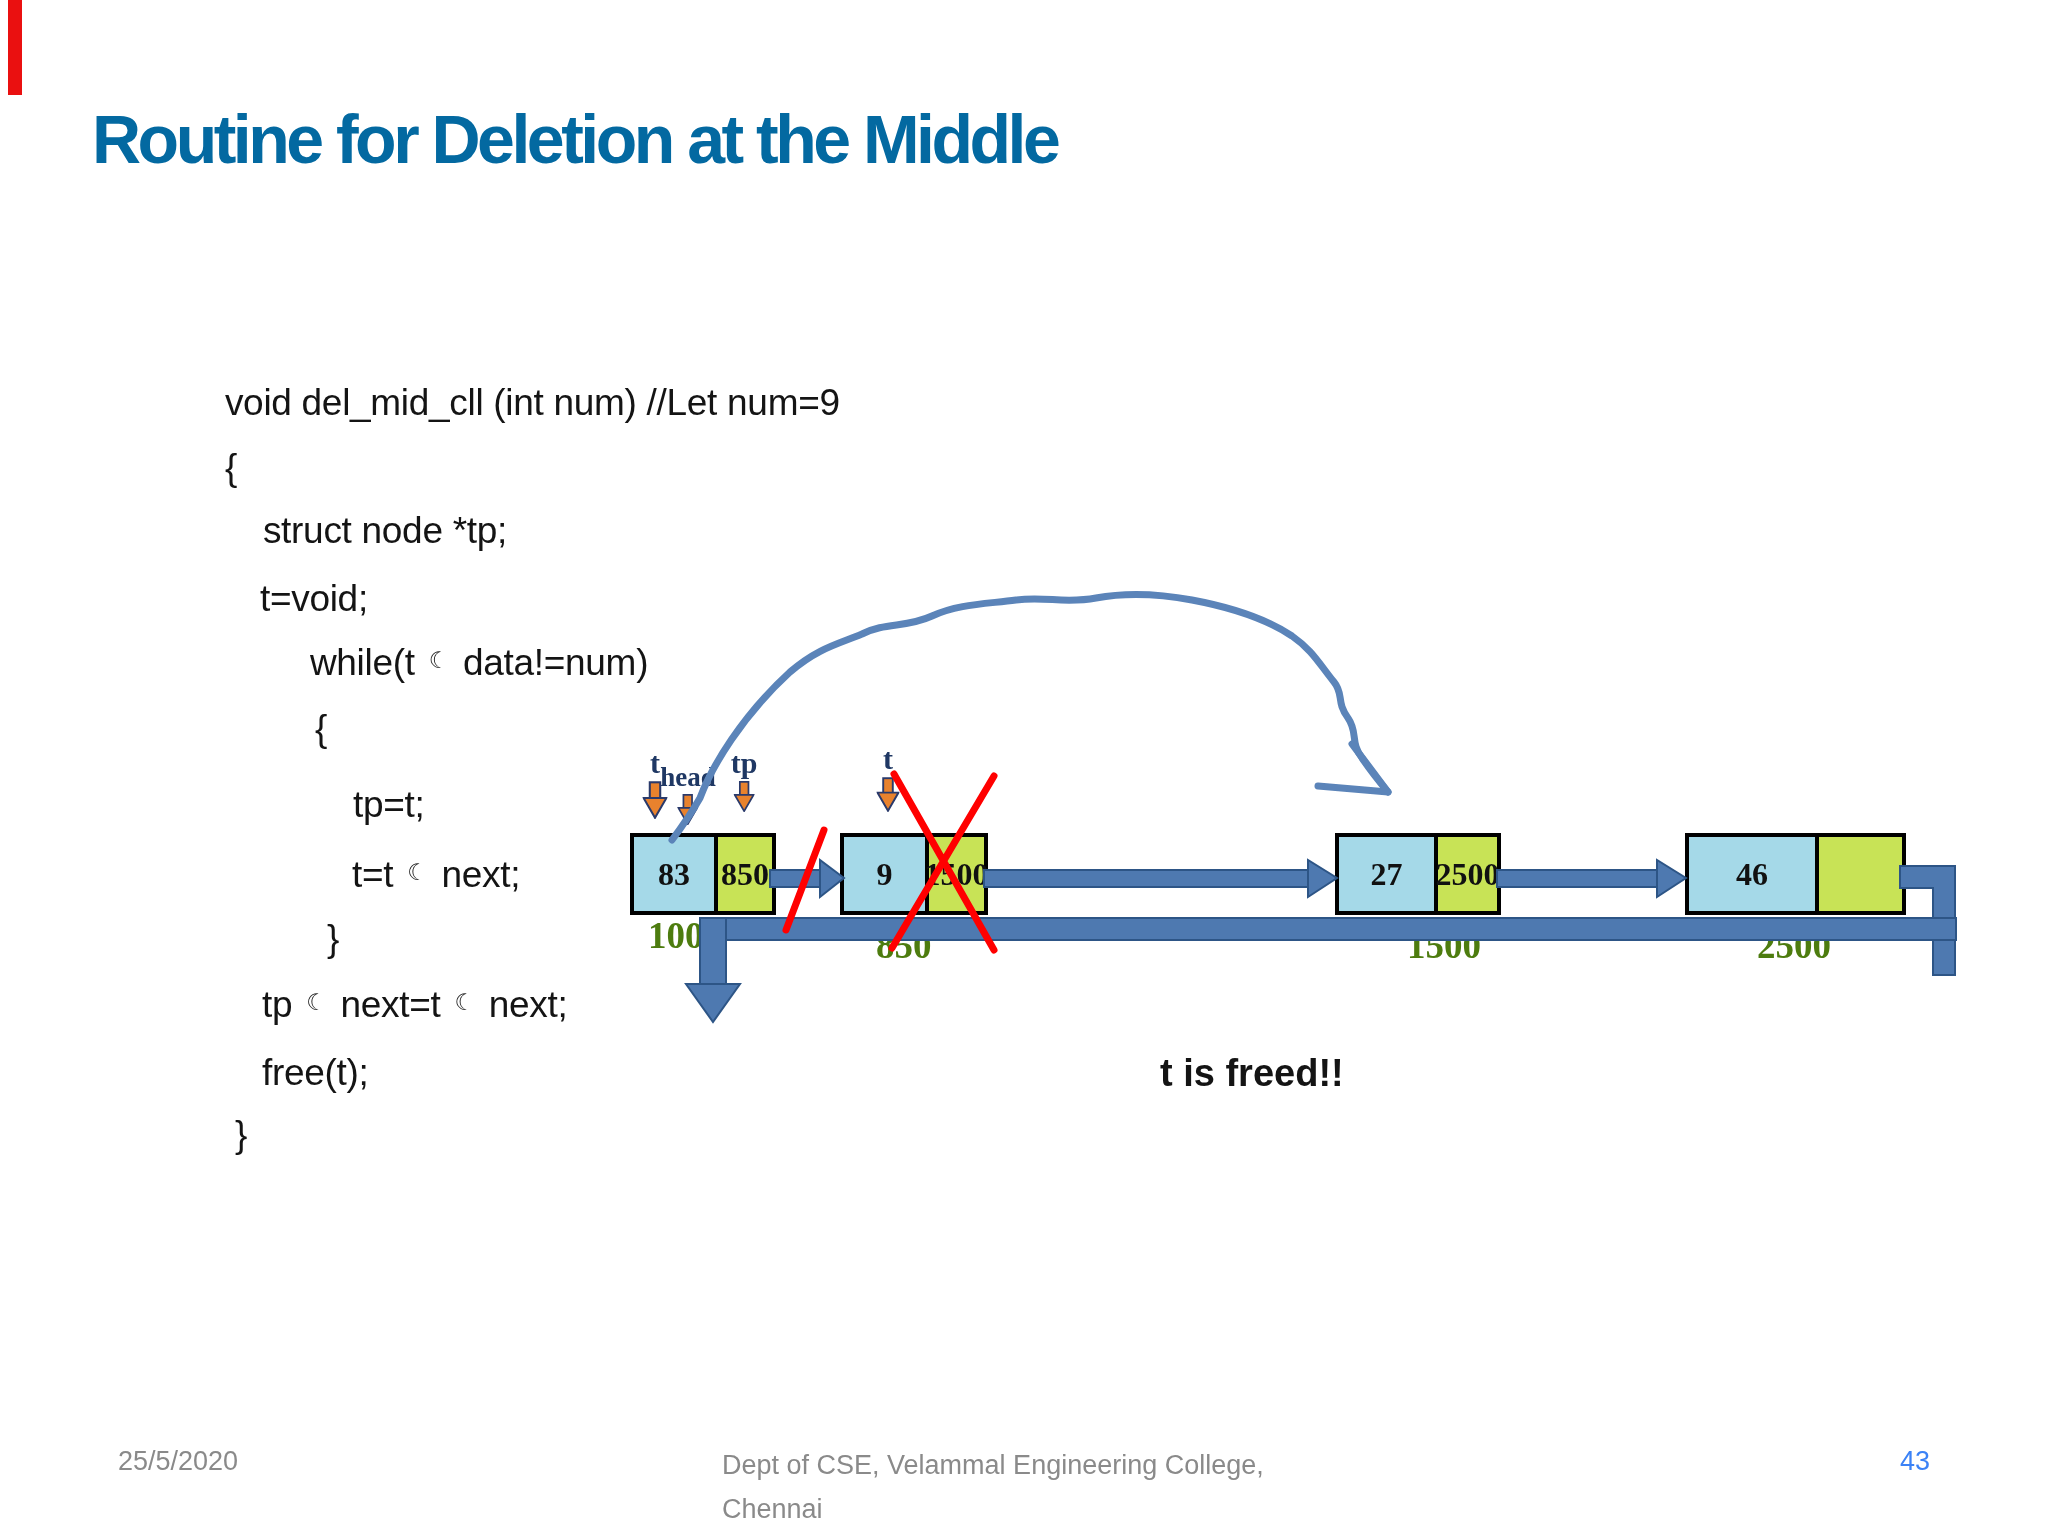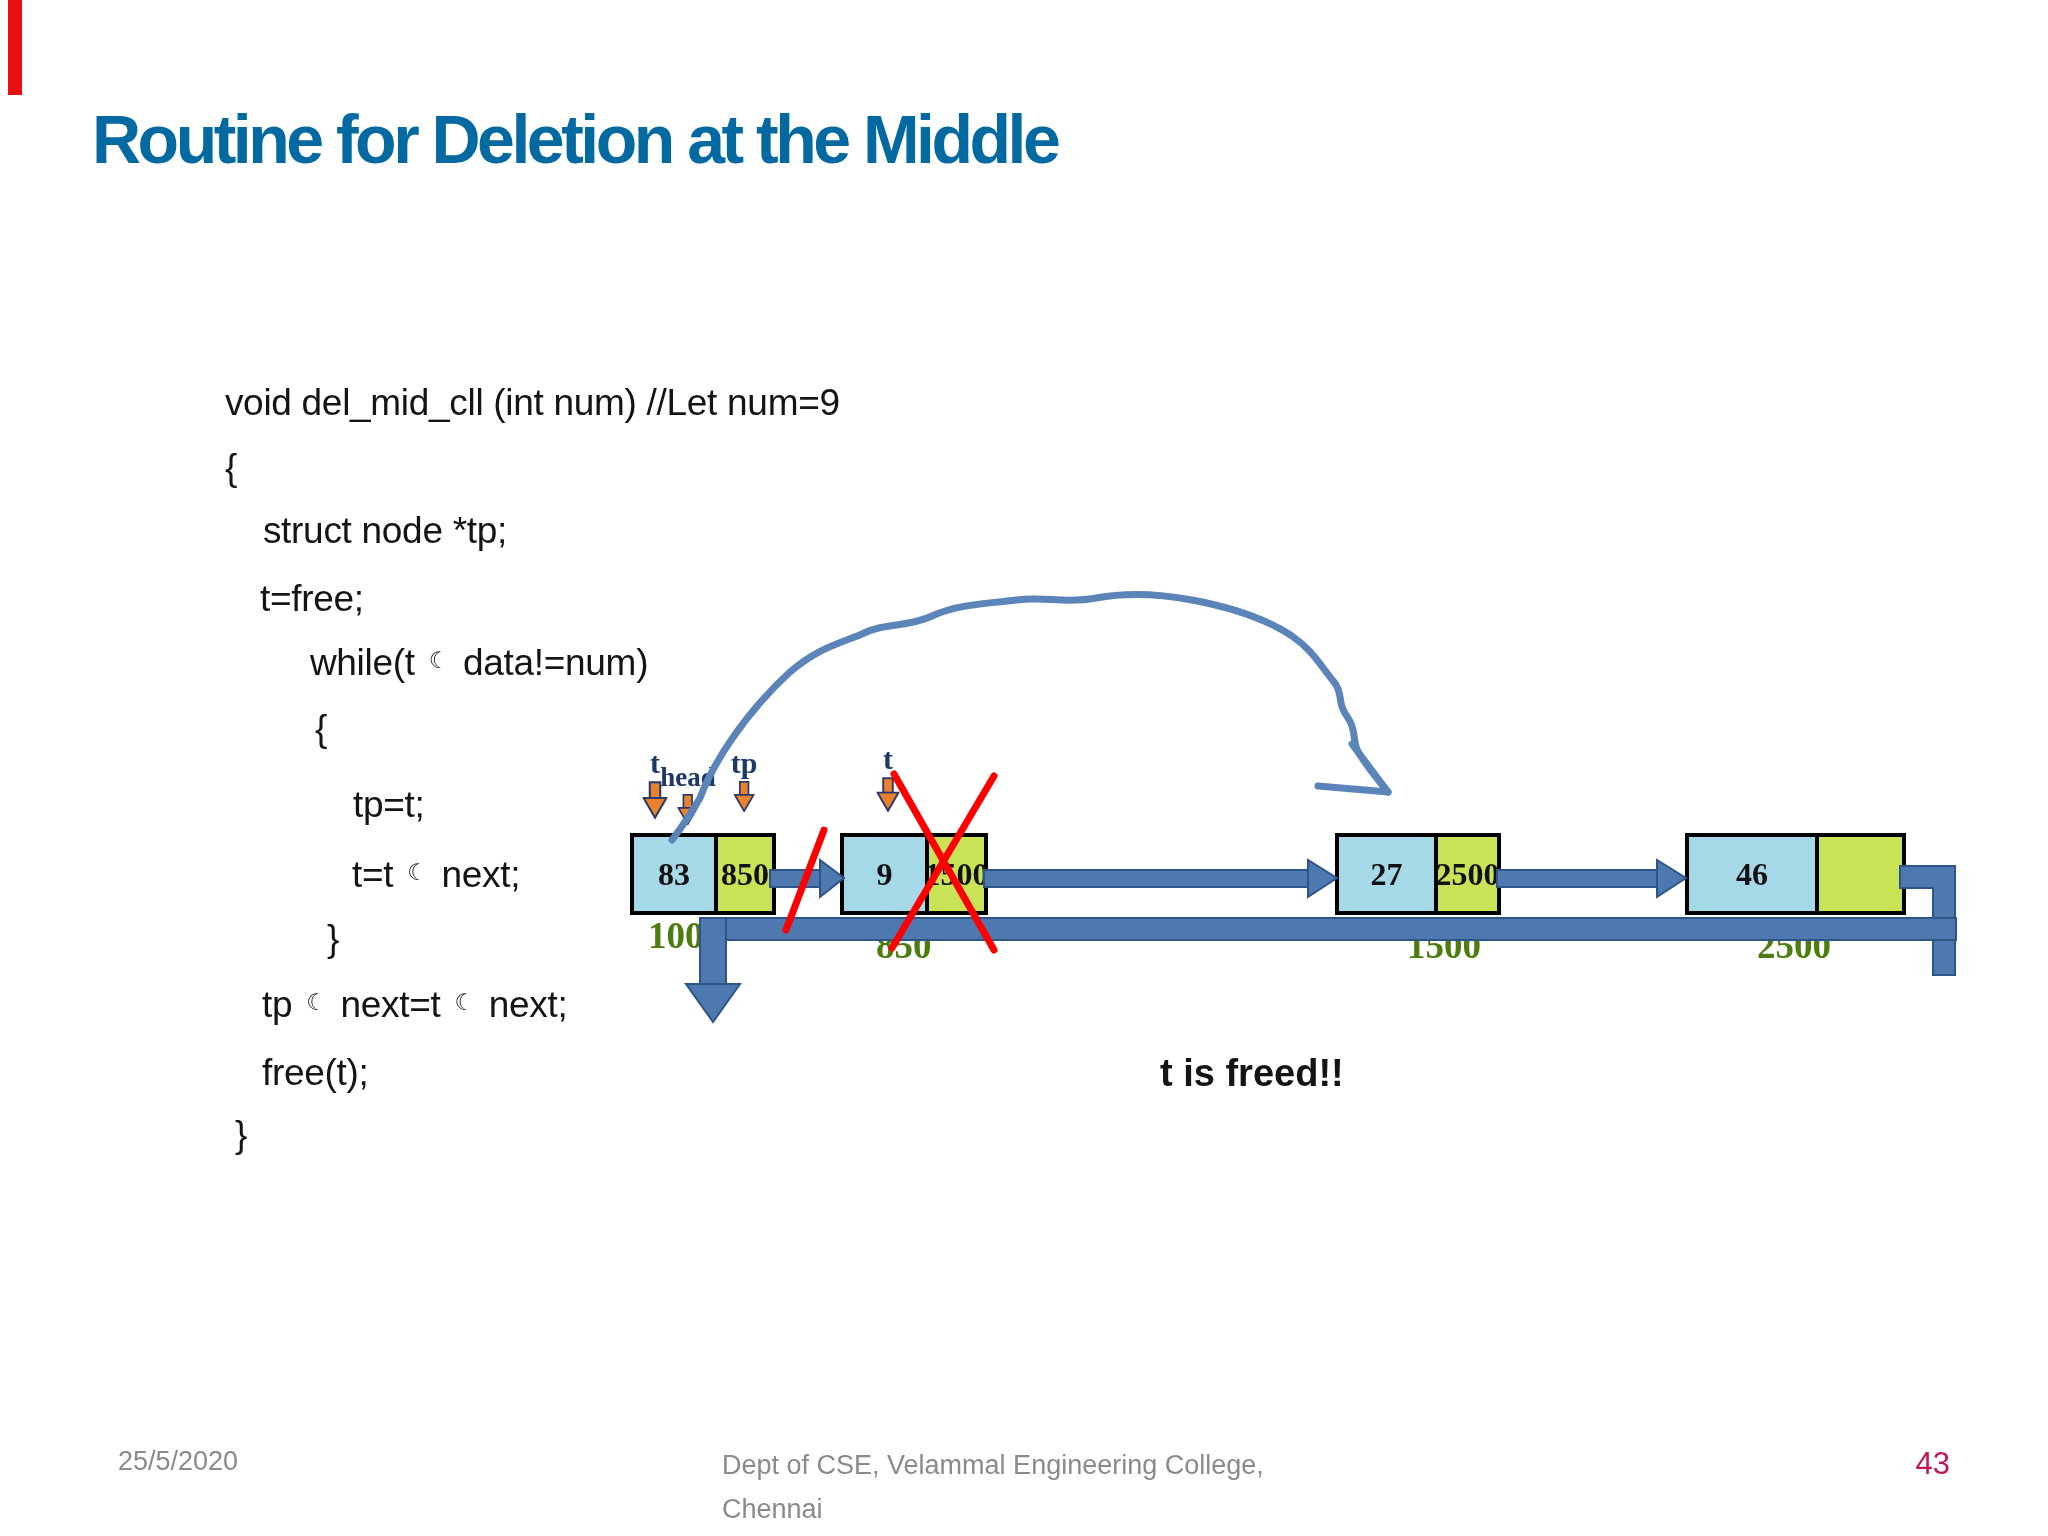--- a/index.html
+++ b/index.html
@@ -34,41 +34,41 @@
   }
   .ptr-label{
     font-family:"Liberation Serif",serif;font-weight:bold;color:#1f3864;line-height:1.0;
     margin-bottom:3px;white-space:nowrap;
   }
   .overlay-svg{position:absolute;left:0;top:0;z-index:5;pointer-events:none;}
   .freed-note{position:absolute;left:1160px;top:1052px;font-size:38px;font-weight:bold;color:#141414;z-index:4;}
   .footer{position:absolute;left:0;top:0;width:2048px;height:1536px;z-index:2;}
   .footer-date{position:absolute;left:118px;top:1446px;font-size:27px;color:#8a8a8a;text-align:right;}
   .footer-dept{position:absolute;left:722px;top:1443px;font-size:27px;color:#8a8a8a;line-height:44px;white-space:pre-line;}
-  .footer-page{position:absolute;left:1880px;top:1446px;width:70px;text-align:right;font-size:31px;color:#be185d;}
+  .footer-page{position:absolute;left:1880px;top:1446px;width:70px;text-align:center;font-size:27px;color:#3b82f6;}
 </style>
 </head>
 <body>
 
 <div class="accent-mark"></div>
 
 <div class="slide-title">Routine for Deletion at the Middle</div>
 
 <div class="code-layer">
     <div class="code-line" style="left: 185px; top: 340px;">
     <span class="txt">void del_mid_cll (int num) //Let num=9</span>
   </div>
     <div class="code-line" style="left: 185px; top: 405px;">
     <span class="txt">{</span>
   </div>
     <div class="code-line" style="left: 223px; top: 468px;">
     <span class="txt">struct node *tp;</span>
   </div>
     <div class="code-line" style="left: 220px; top: 536px;">
-    <span class="txt">t=free;</span>
+    <span class="txt">t=void;</span>
   </div>
     <div class="code-line" style="left: 270px; top: 600px;">
     <span class="txt">while(t <span class="moon">☾</span> data!=num)</span>
   </div>
     <div class="code-line" style="left: 275px; top: 666px;">
     <span class="txt">{</span>
   </div>
     <div class="code-line" style="left: 313px; top: 742px;">
     <span class="txt">tp=t;</span>
   </div>

